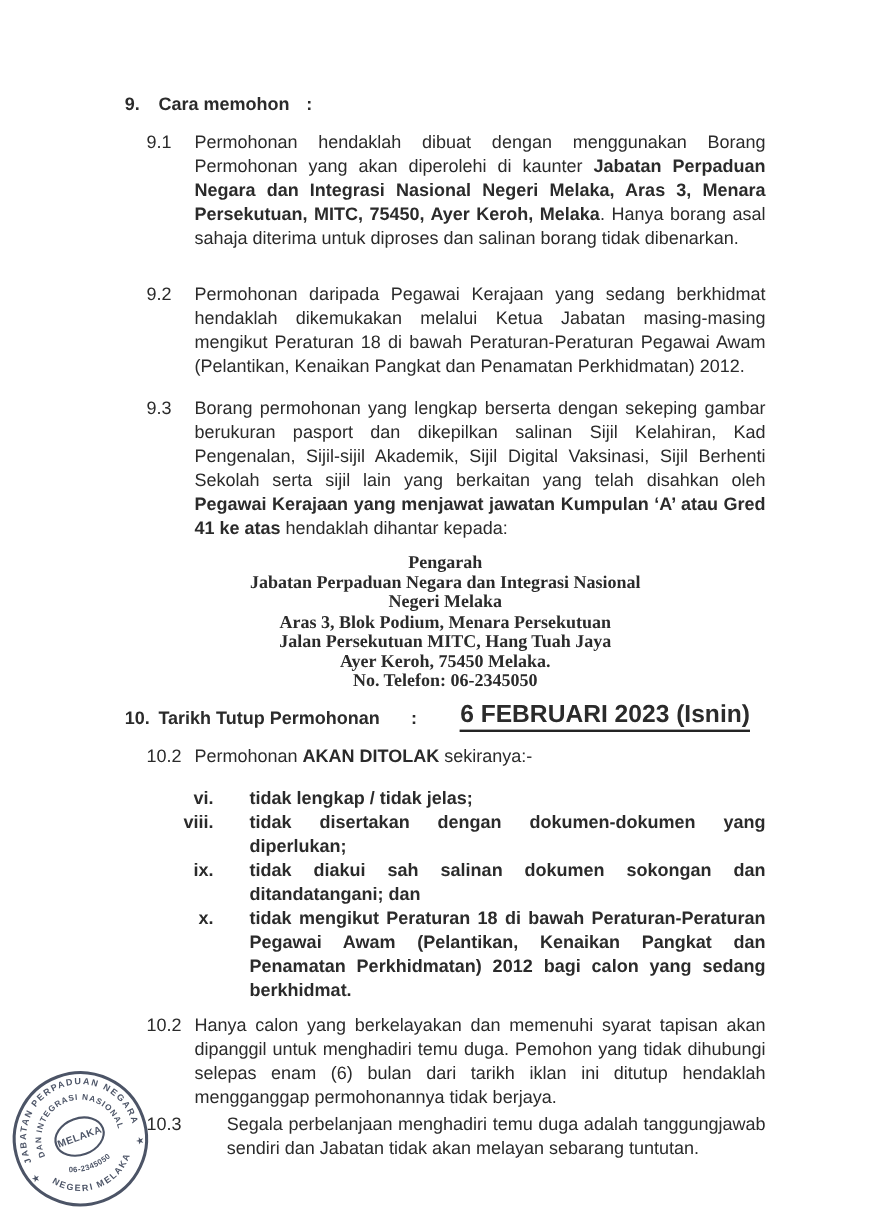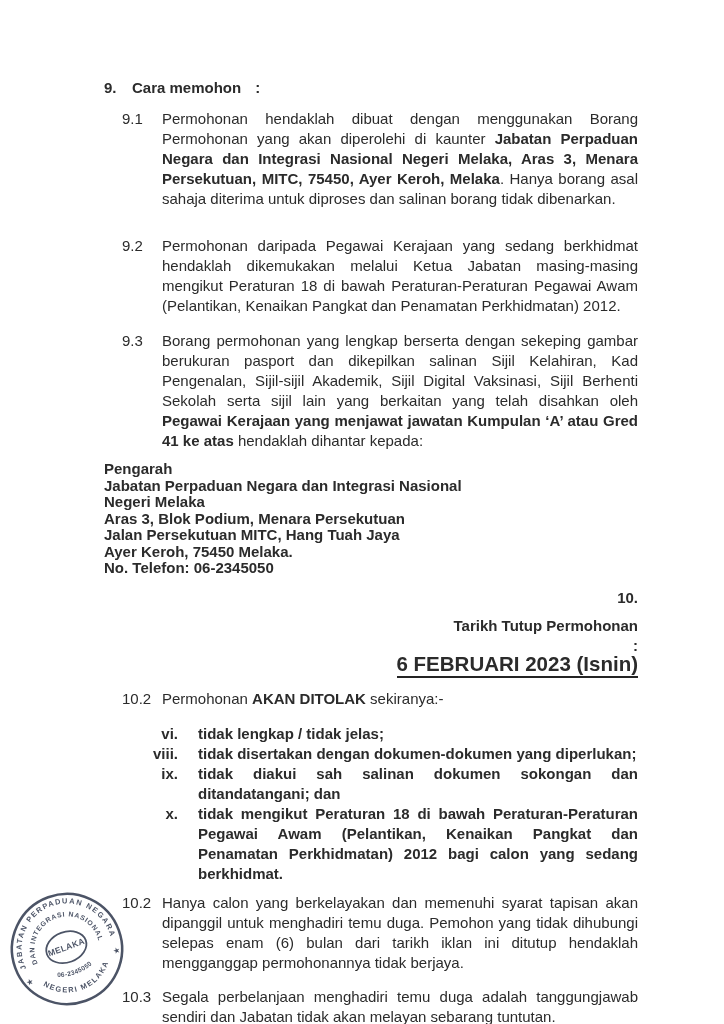--- a/index.html
+++ b/index.html
@@ -22,41 +22,41 @@
   .sec-head .num{flex:0 0 28px;}
   .sec-head .colon{margin-left:14px;}
   
   .clause{display:flex;}
   .clause .inum{flex:0 0 40px;margin-left:18px;}
   .clause .itext{flex:1;text-align:justify;}
   .mt-9-1{margin-top:11px;}
   .mt-9-2{margin-top:27px;}
   .mt-9-3{margin-top:15px;}
   
-  .address{margin-top:10px;font-weight:bold;font-size:15px;line-height:16.5px;}
+  .address{margin-top:10px;text-align:center;font-weight:bold;font-size:15px;line-height:16.5px;font-family:Liberation Serif, serif;}
   
-  .sec10-head{display:flex;align-items:flex-end;margin-top:11px;font-weight:bold;flex-direction:column;}
+  .sec10-head{display:flex;align-items:center;margin-top:11px;font-weight:bold;}
   .sec10-head .num{flex:0 0 28px;}
   .sec10-head .colon{margin-left:26px;}
   .closing-date{
     margin-left:36px;margin-top:-4px;
     font-size:20.5px;line-height:24px;
     border-bottom:2.5px solid #242424;
     white-space:nowrap;
   }
   
   .subhead{display:flex;margin-top:11px;}
   .subhead .inum{flex:0 0 40px;margin-left:18px;}
   
   .roman-list{margin-top:15px;}
   .roman-row{display:flex;font-weight:bold;}
   .roman-row .rnum{flex:0 0 62px;text-align:right;margin-left:12px;}
-  .roman-row .rtext{flex:1;margin-left:20px;text-align:justify;}
+  .roman-row .rtext{flex:1;margin-left:30px;text-align:justify;}
   .mt-c102{margin-top:9px;}
-  .mt-c103{margin-top:14px;}
+  .mt-c103{margin-top:3px;gap:27px;}
   
   .stamp{
     position:absolute;left:8px;top:890px;
     width:118px;height:118px;
     transform:rotate(-20deg);
     opacity:0.87;
     z-index:1;
   }
   .stamp text{font-family:"Liberation Sans", sans-serif;font-weight:bold;}
   .stamp .arc-outer{font-size:7.6px;letter-spacing:1.4px;}

